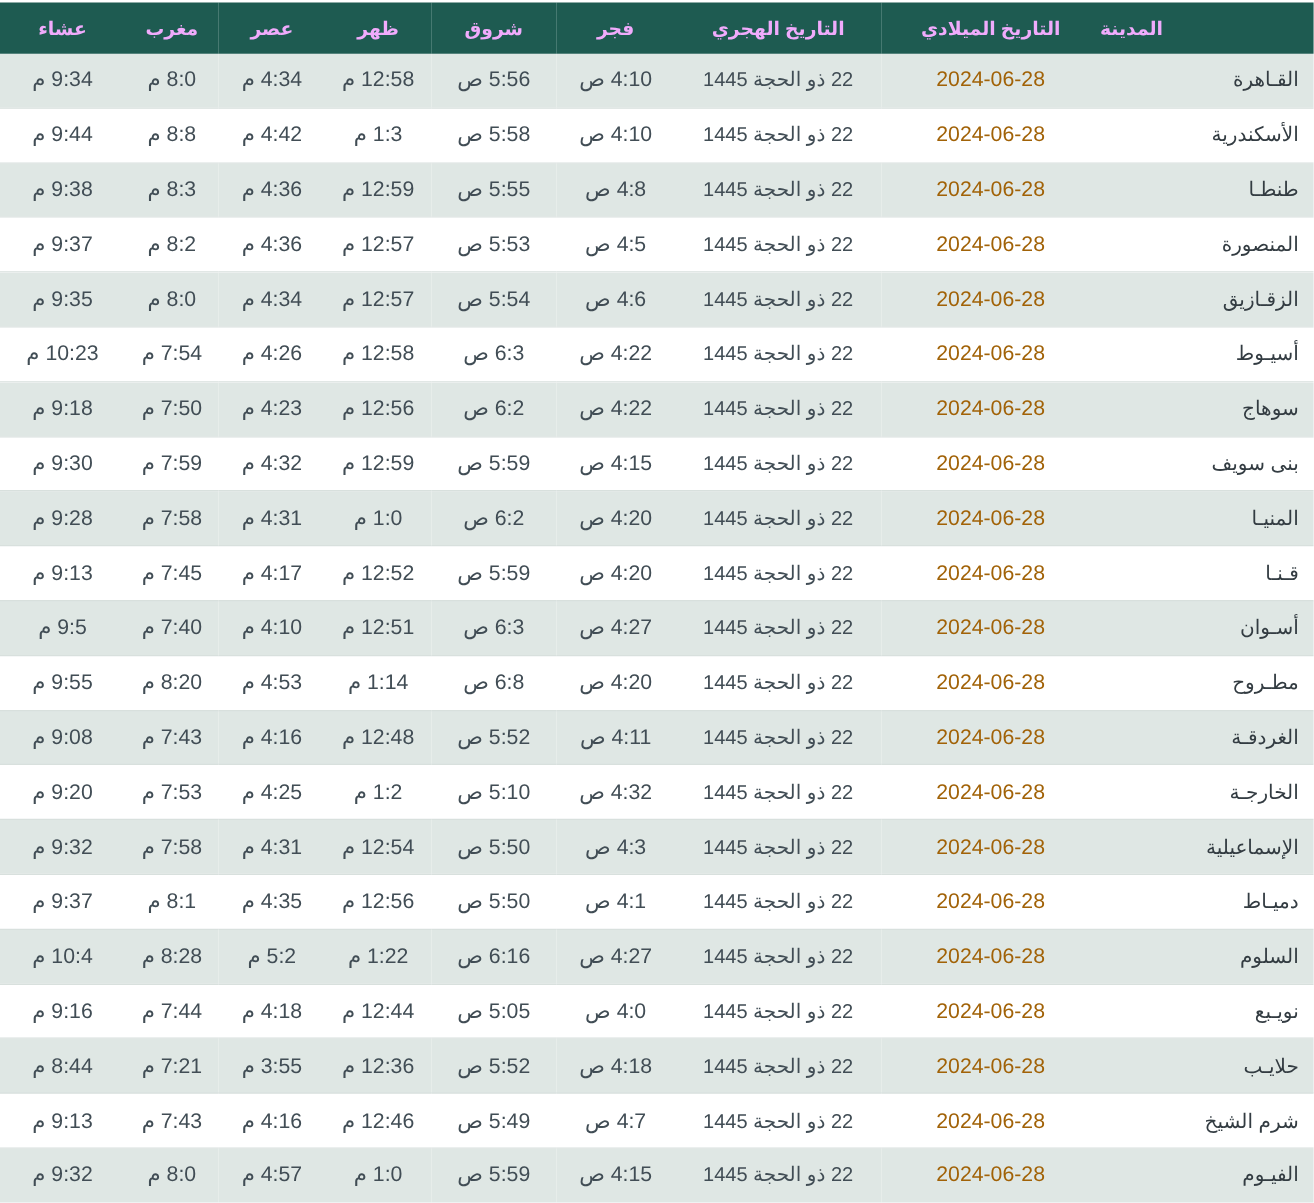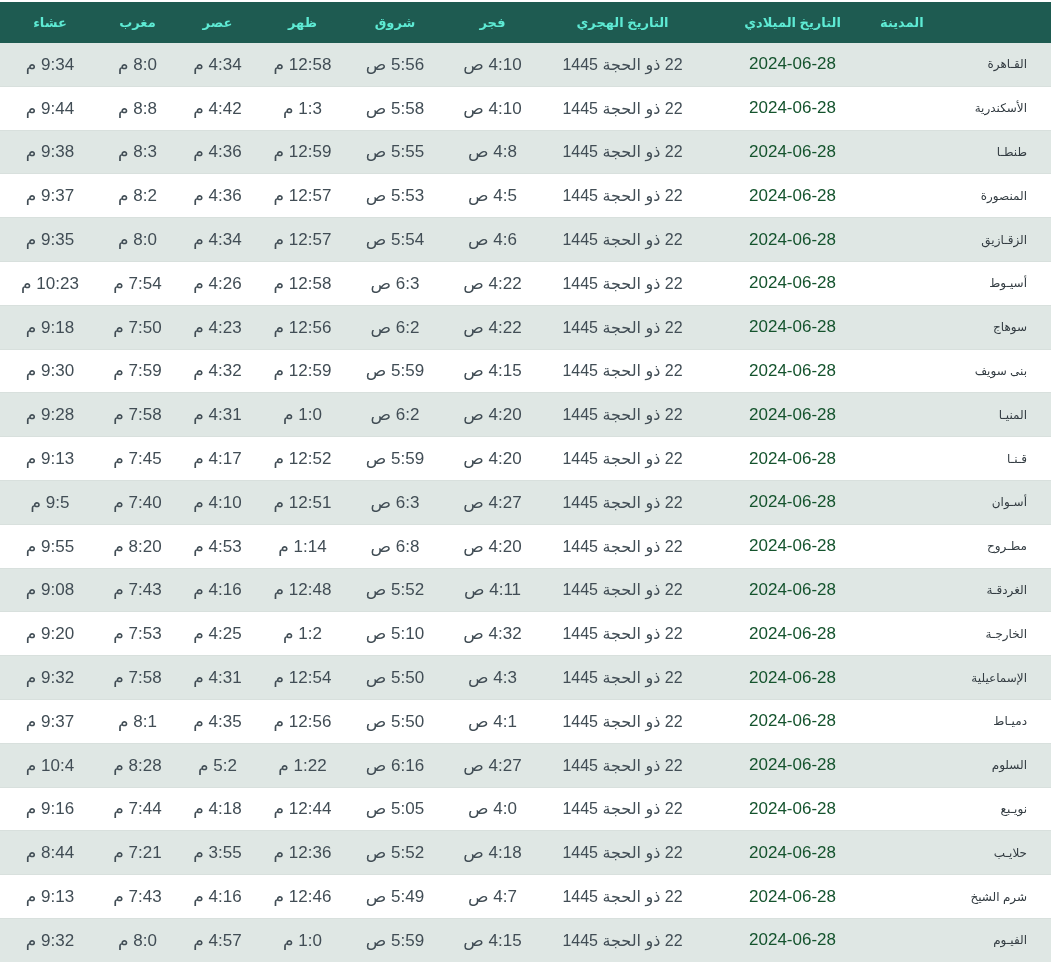--- a/index.html
+++ b/index.html
@@ -15,23 +15,23 @@
     width: 1051px;
     padding-top: 2px;
   }
   table.prayer-table {
     width: 1051px;
     border-collapse: collapse;
     table-layout: fixed;
   }
   table.prayer-table thead th {
     background: #1e5b51;
-    color: #5eead4;
+    color: #f0abfc;
     font-weight: bold;
-    font-size: 13px;
+    font-size: 15px;
     height: 41px;
     text-align: center;
     padding: 0;
     vertical-align: middle;
   }
   table.prayer-table thead th.col-city {
     text-align: left;
     padding-right: 12px;
   }
   table.prayer-table tbody td {
@@ -42,28 +42,28 @@
     color: #414d55;
     border-bottom: 1px solid #d8e0dd;
     padding: 0;
     white-space: nowrap;
     overflow: hidden;
   }
   table.prayer-table tbody tr:nth-child(odd)  { background: #dfe7e4; }
   table.prayer-table tbody tr:nth-child(even) { background: #ffffff; }
   table.prayer-table tbody td.col-city {
     text-align: right;
-    padding-right: 24px;
-    font-size: 12px;
+    padding-right: 12px;
+    font-size: 16px;
     color: #333c42;
   }
   table.prayer-table tbody td.col-gregorian {
     direction: ltr;
     font-size: 17px;
-    color: #14532d;
+    color: #a16207;
   }
   table.prayer-table tbody td.col-hijri {
     font-size: 16px;
   }
 </style>
 </head>
 <body>
 
 <div class="table-wrap">
   <table class="prayer-table">

